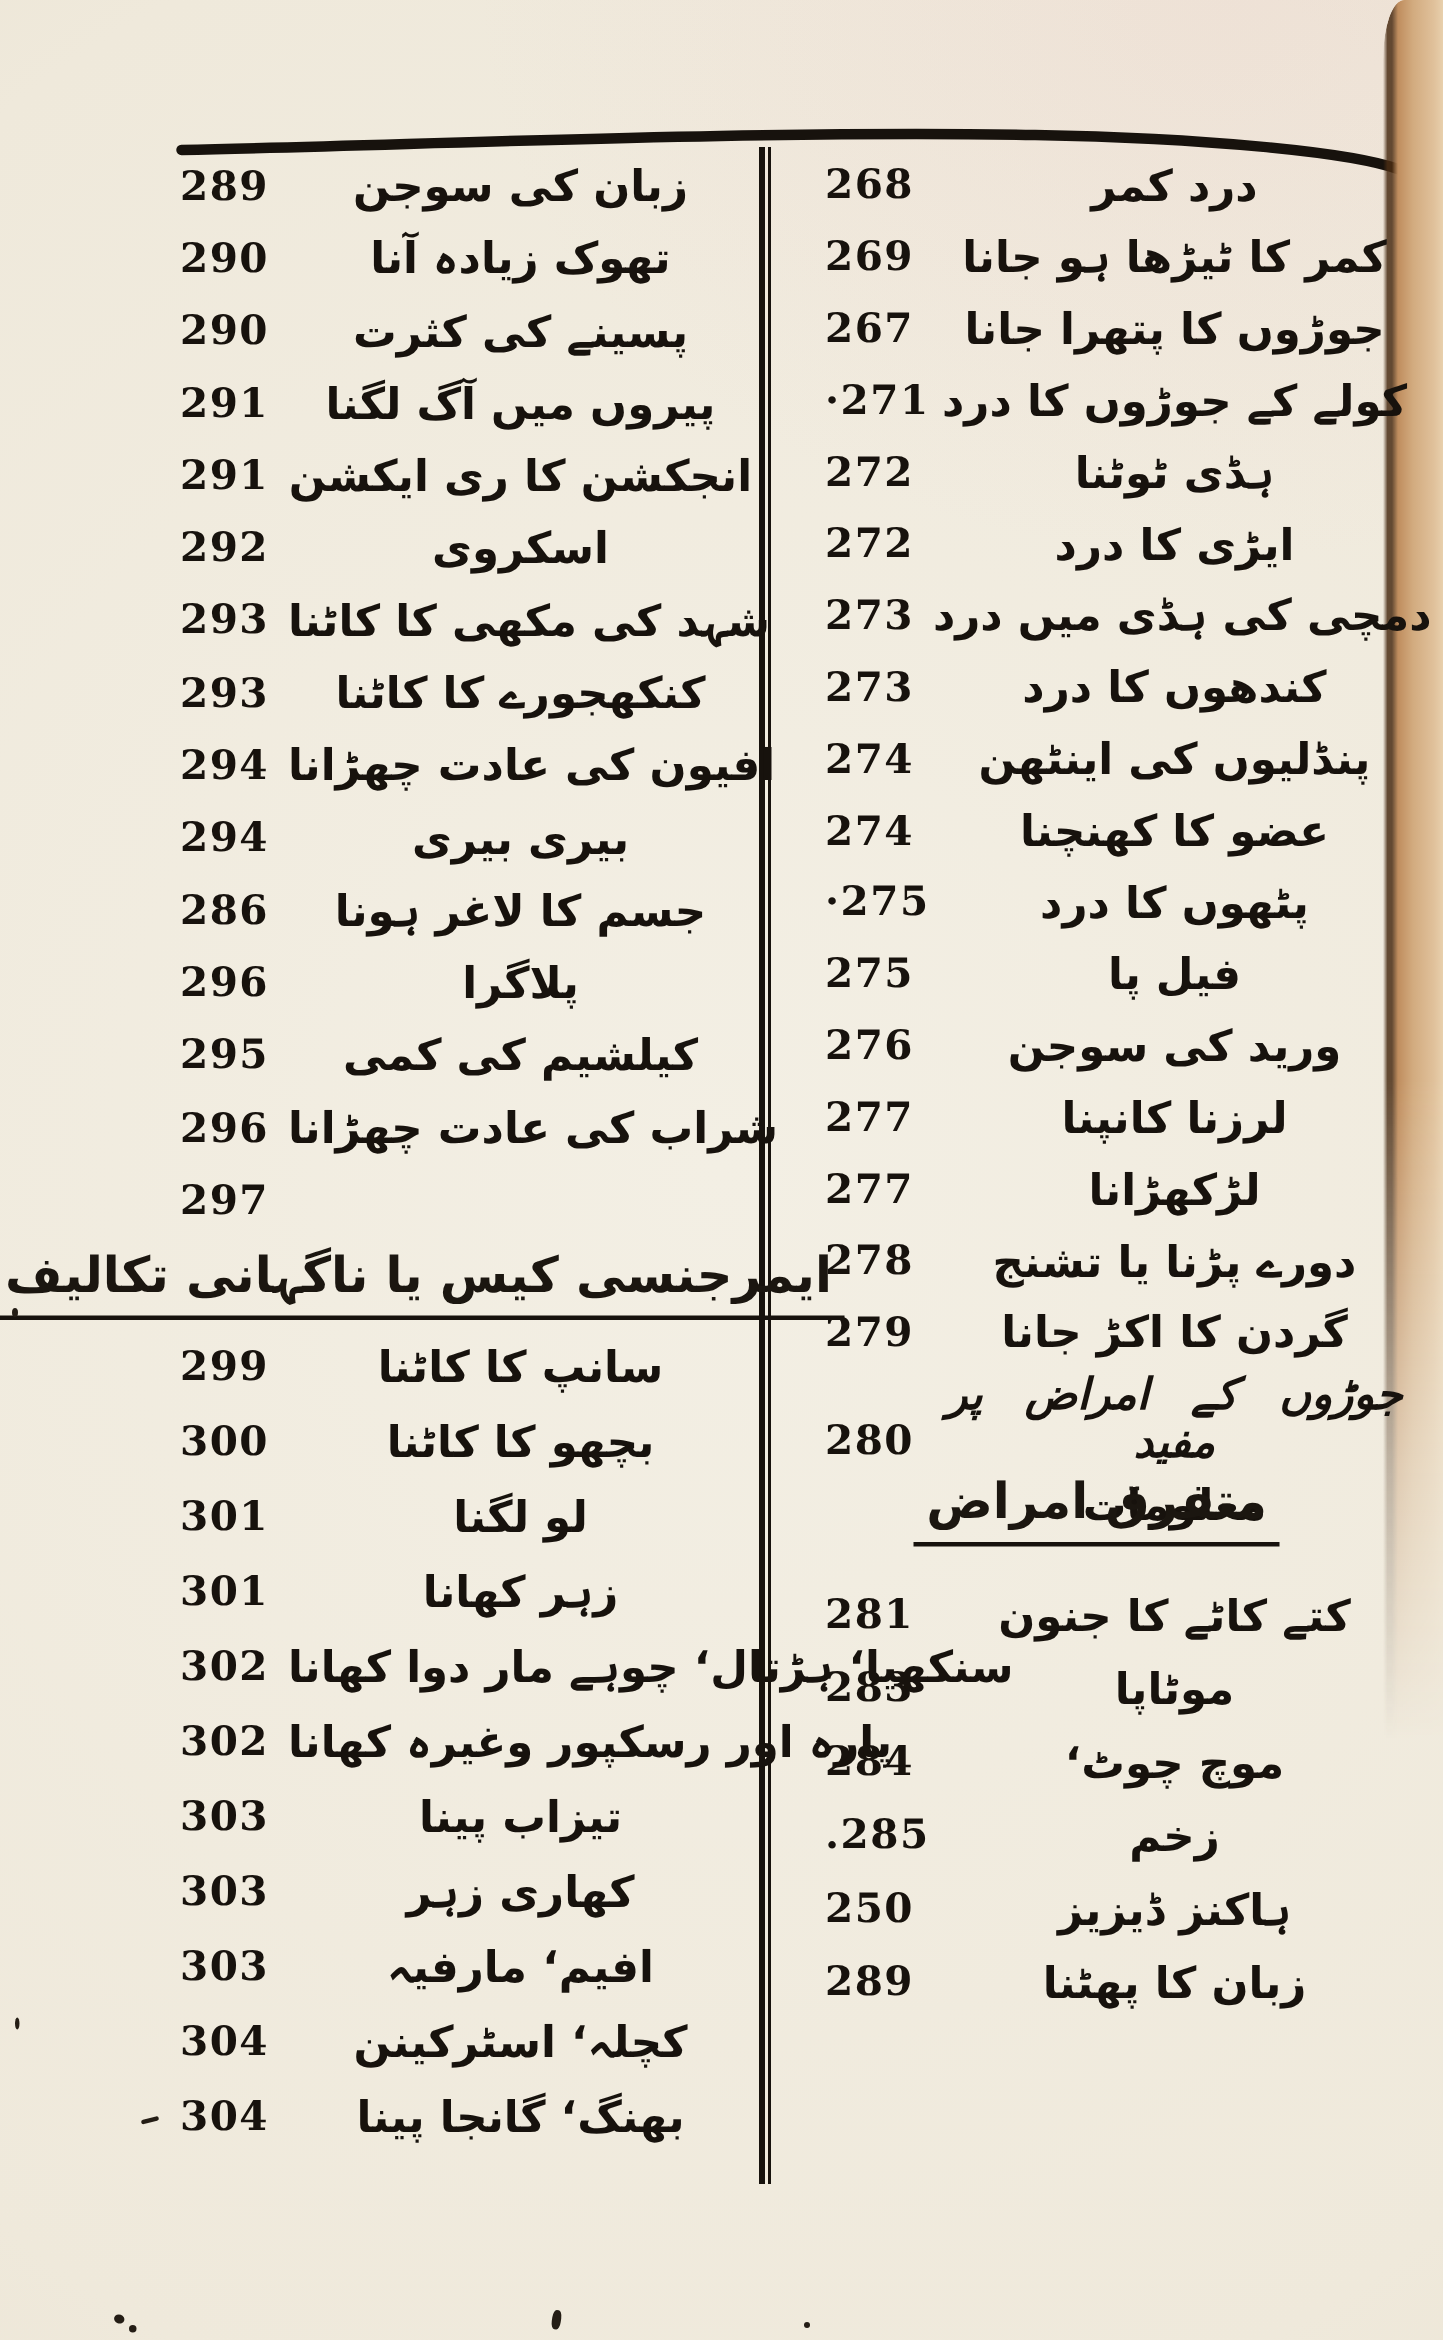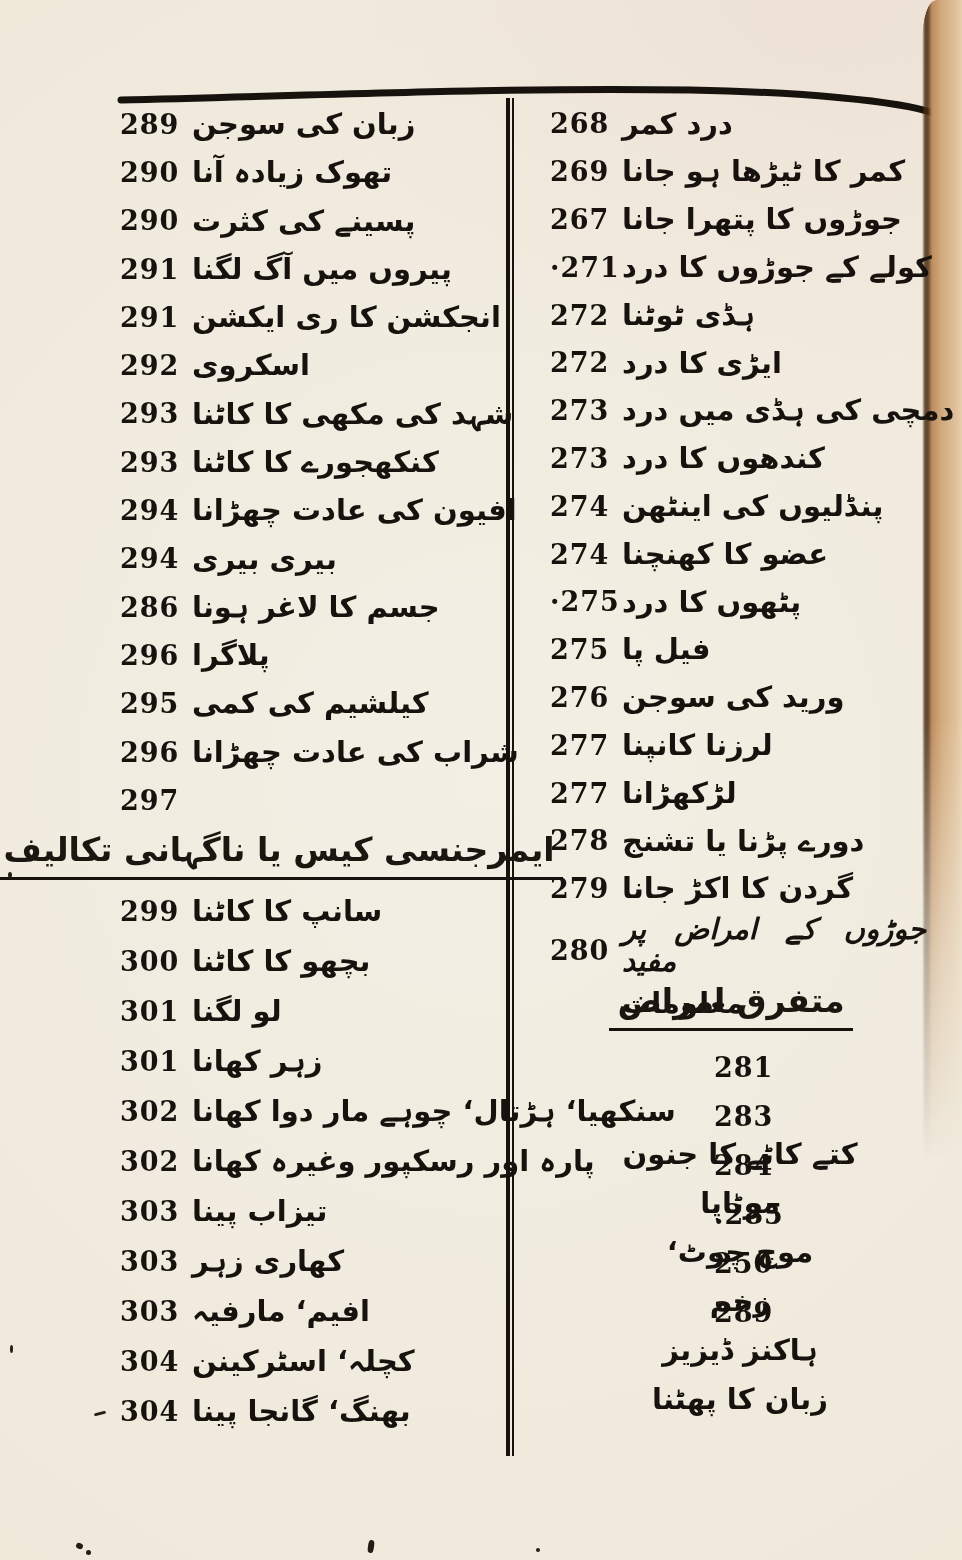--- a/index.html
+++ b/index.html
@@ -30,37 +30,37 @@
     -webkit-mask-image:linear-gradient(to bottom,#000 0%, #000 62%, rgba(0,0,0,0.35) 84%, transparent 100%);
             mask-image:linear-gradient(to bottom,#000 0%, #000 62%, rgba(0,0,0,0.35) 84%, transparent 100%);
     border-top-left-radius:14px 40px;
   }
   .col{position:absolute;top:100px;}
   .col-left{left:106px;width:402px;}
   .col-right{left:536px;width:414px;}
   .row{display:flex;align-items:center;box-sizing:border-box;}
   .entry{height:48.3px;}
   .col-right .list-main .entry{height:47.8px;}
-  .col-right .list-misc .entry{height:49px;flex-direction:column;}
+  .col-right .list-misc .entry{height:49px;}
   .col-left .list-emergency .entry{height:50px;}
   .num{
     width:86px;flex:0 0 86px;
     font-family:"DejaVu Serif", serif;
     font-weight:bold;font-size:27px;letter-spacing:1px;
     padding-left:14px;box-sizing:border-box;
     color:#17120d;
   }
   .title{
-    flex:1;text-align:left;direction:rtl;
+    flex:1;text-align:center;direction:rtl;
     font-weight:bold;font-size:29px;line-height:1.12;
     padding-right:6px;color:#17120d;
     white-space:nowrap;
   }
   .two-line{height:97px;align-items:flex-start;}
-  .two-line .num{margin-top:22px;}
+  .two-line .num{margin-top:32px;}
   .two-line .title{white-space:normal;}
   .two-line .title .l1{display:block;word-spacing:18px;font-style:italic;}
   .two-line .title .l2{display:block;margin-top:10px;}
   .heading-row{display:flex;align-items:center;justify-content:center;}
   .col-right .heading-row{height:92px;}
   .col-left .heading-row{height:62px;}
   .heading-text{
     direction:rtl;font-weight:bold;font-size:33px;
     border-bottom:3px solid #17120d;padding:0 8px 8px 8px;
     white-space:nowrap;

